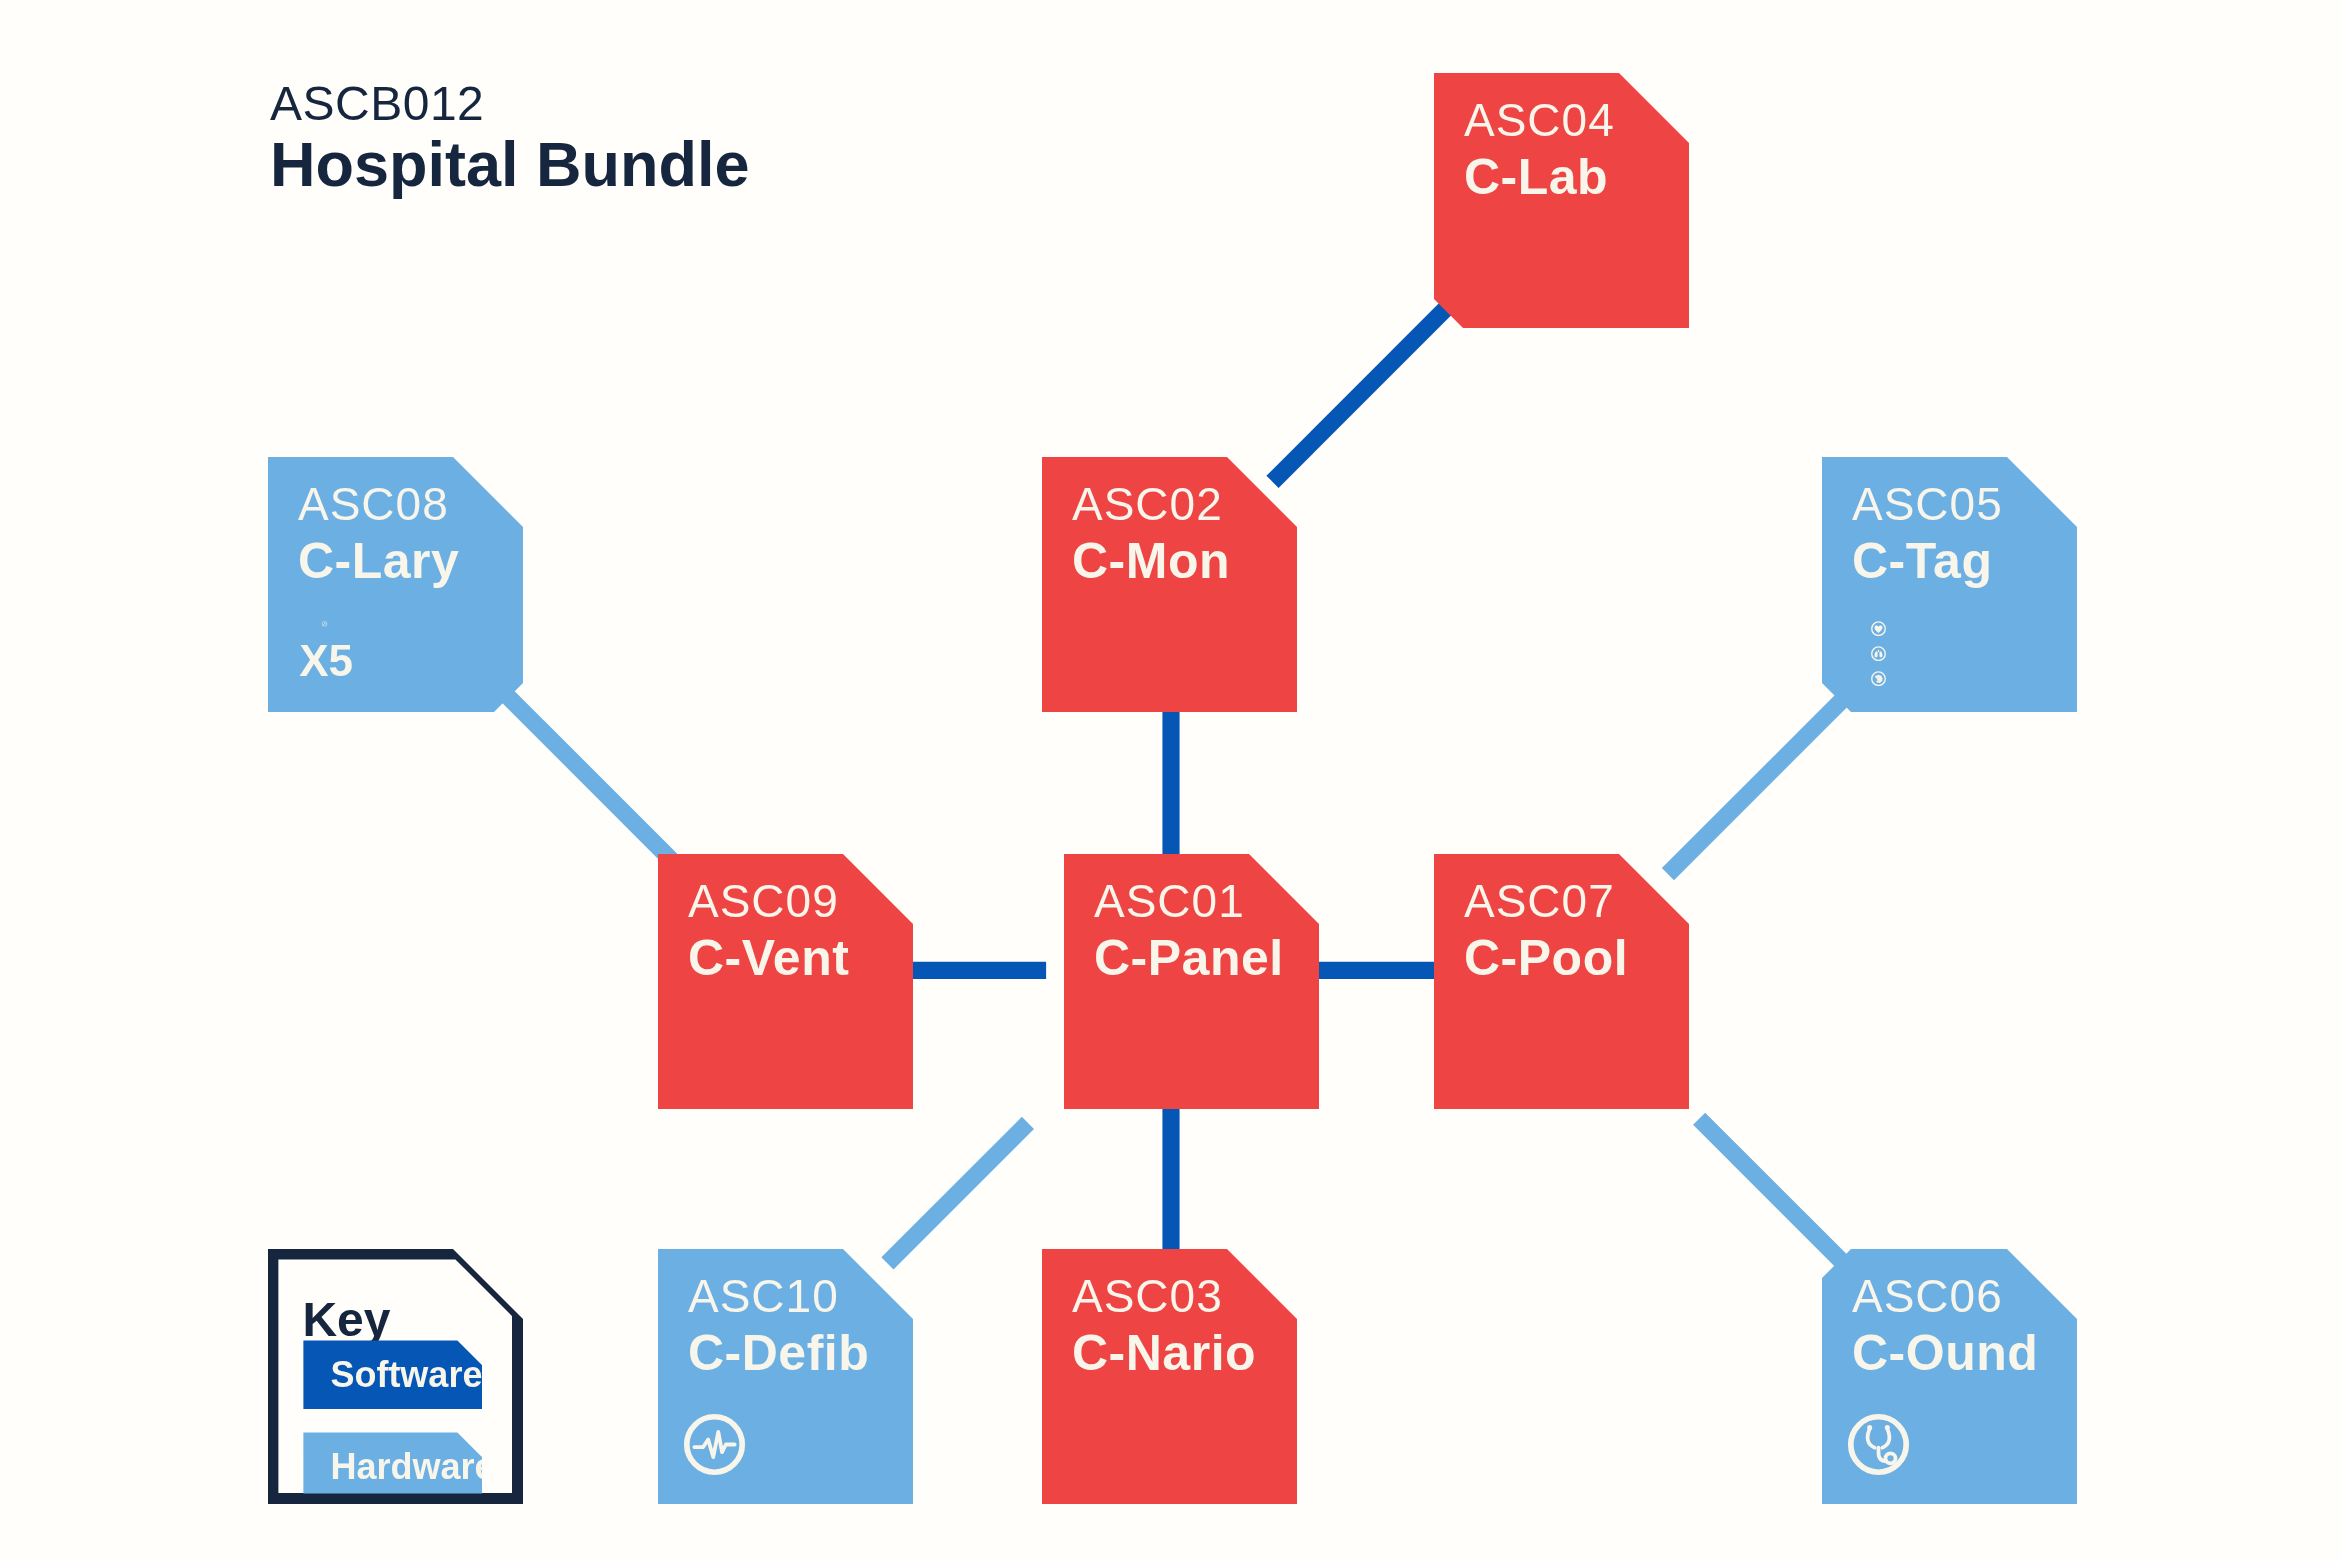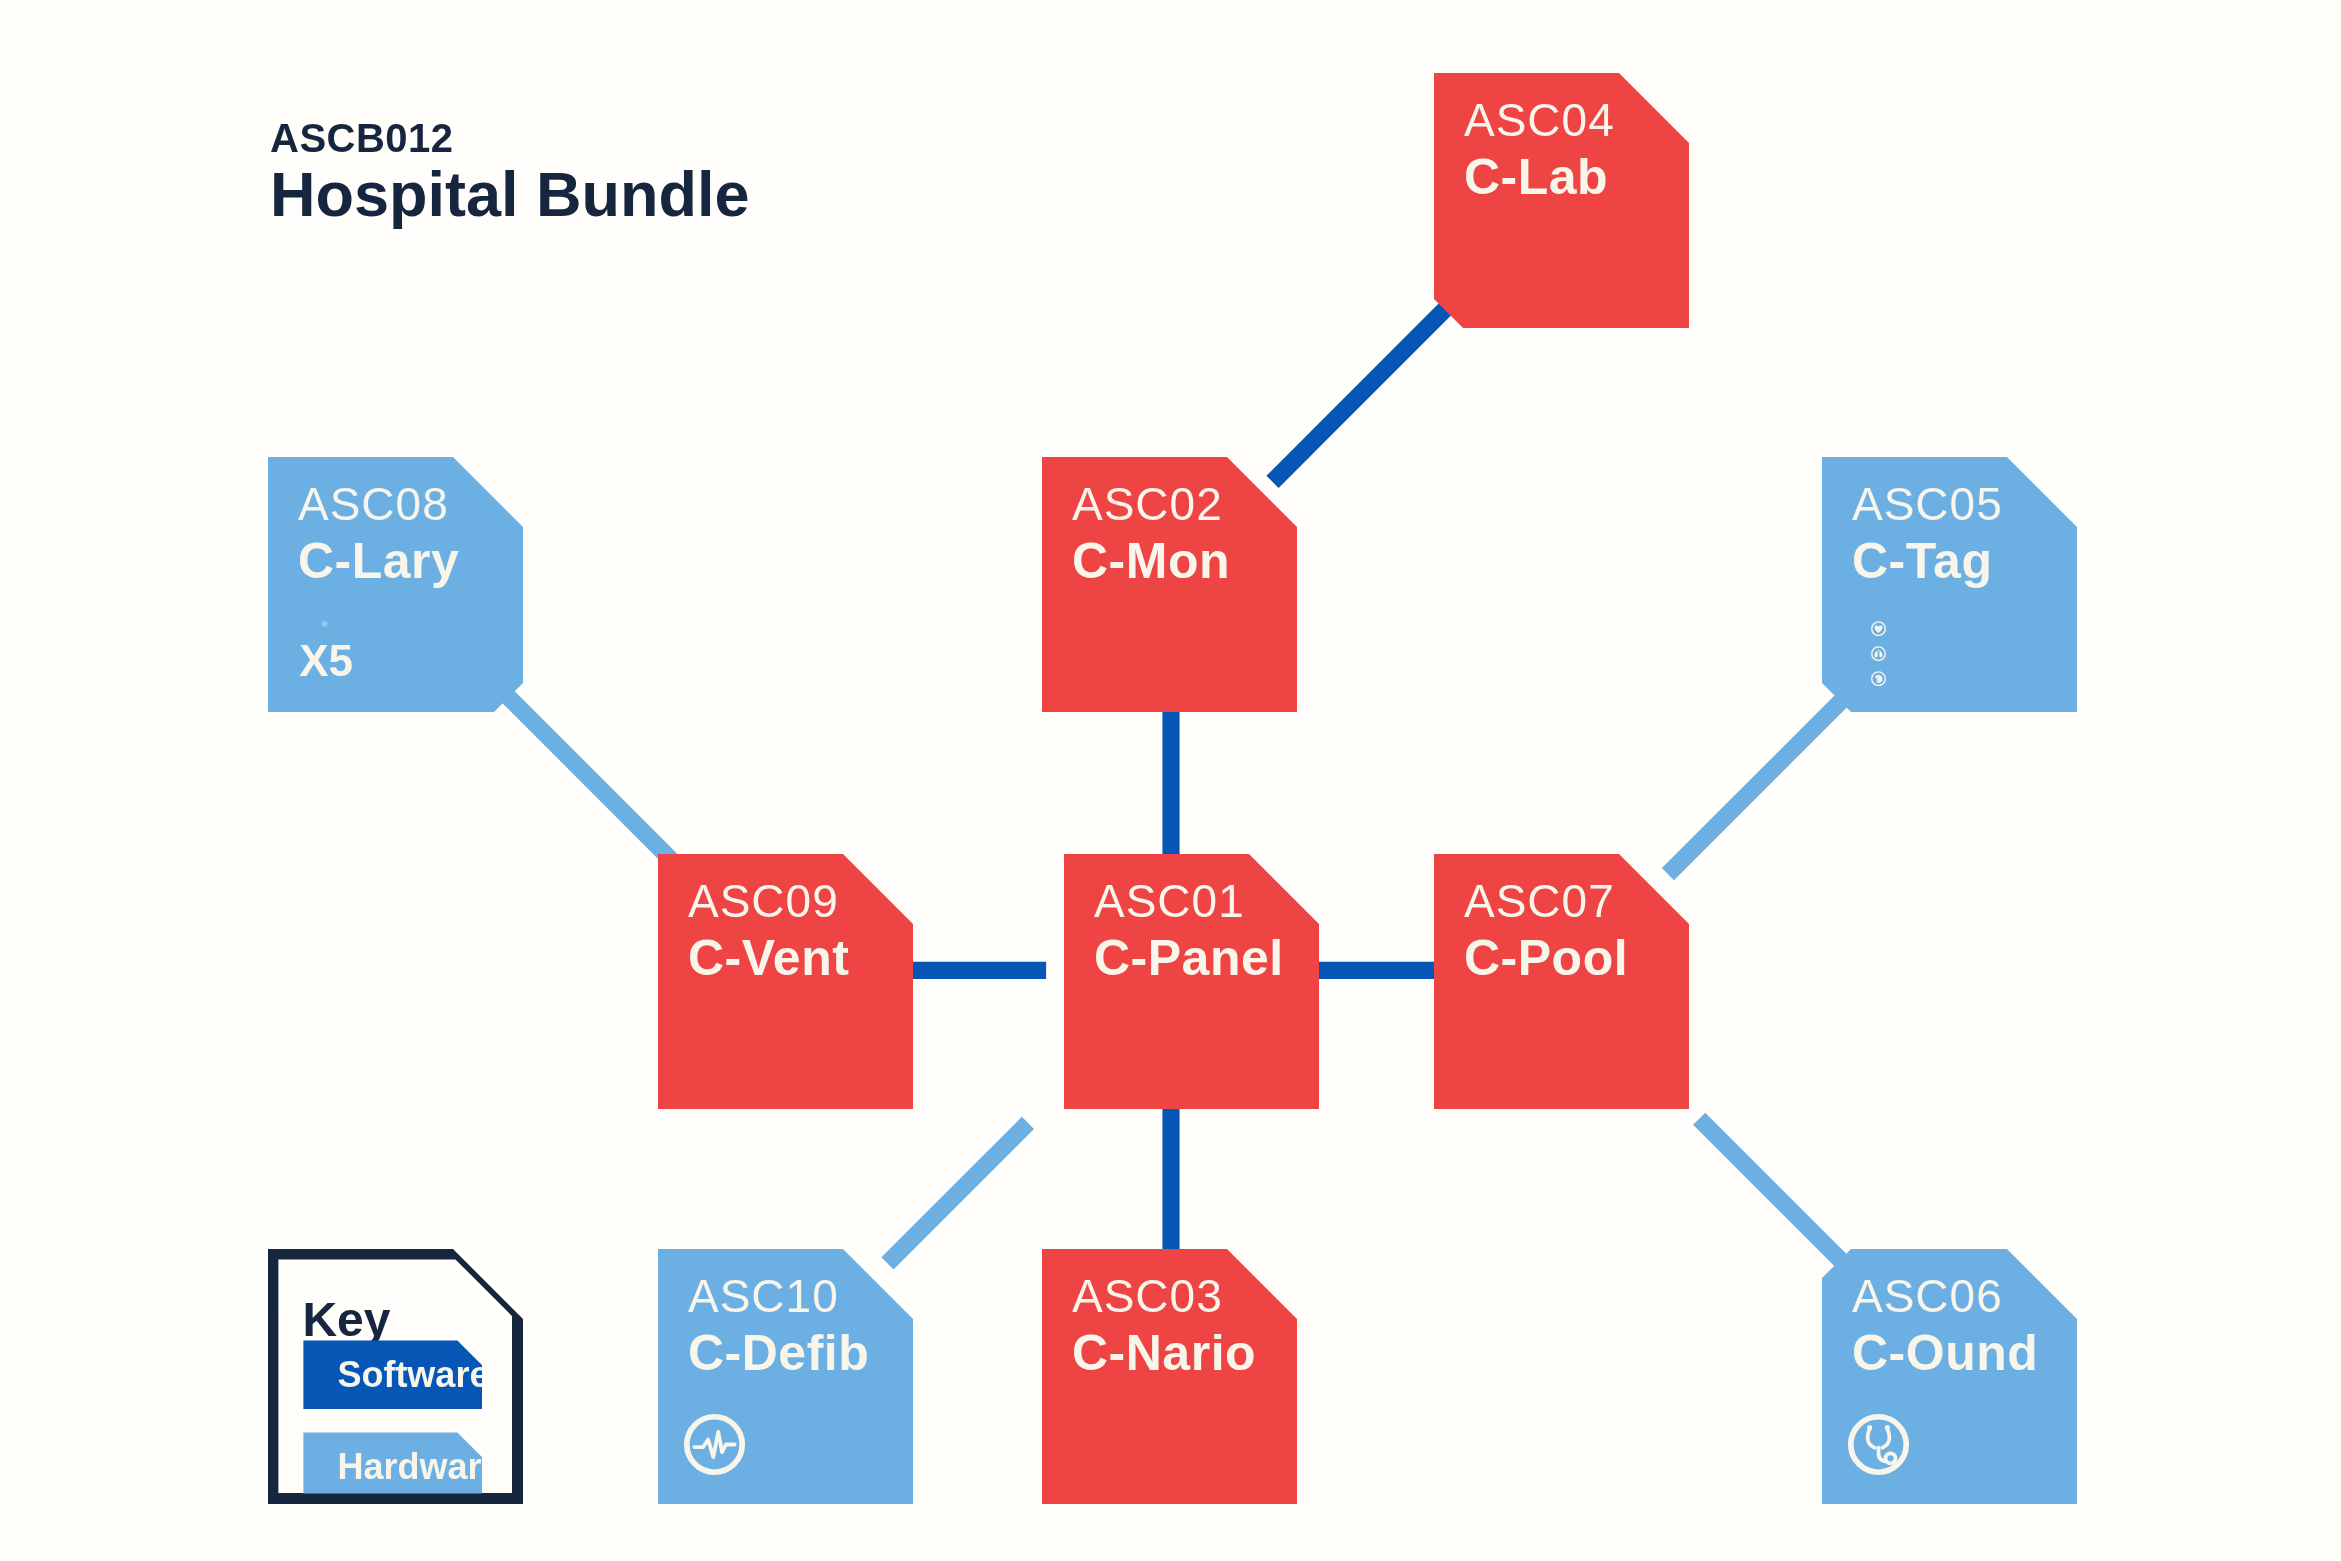--- a/index.html
+++ b/index.html
@@ -1,21 +1,21 @@
 <!DOCTYPE html>
 <html style="font-size:8.3px"><head>
 <meta charset="utf-8">
 <style>
   html,body{margin:0;padding:0;background:#FFFEFA;}
   #canvas{position:relative;width:2342px;height:1561px;background:#FFFEFA;overflow:hidden;
           font-family:"Liberation Sans","DejaVu Sans",sans-serif;}
 
   
   .title-block{position:absolute;left:270px;top:79px;color:#15263E;}
-  .title-code{font-size:40px;font-weight:700;line-height:1.05;letter-spacing:0.5px;margin-top:38px;}
+  .title-code{font-size:48px;font-weight:400;line-height:1.05;letter-spacing:0.5px;}
   .title-name{font-size:63px;font-weight:700;line-height:1.12;letter-spacing:0px;}
 
   
   #edges{position:absolute;left:0;top:0;}
   .edge-sw{stroke:#0656B6;stroke-width:33;}
   .edge-hw{stroke:#6CAFE3;stroke-width:33;}
 
   
   .node{position:absolute;width:255px;height:255px;color:#F8F5EB;
         clip-path:polygon(0 0,185px 0,255px 70px,255px 255px,0 255px);}
@@ -44,21 +44,21 @@
   .pos-nario{left:1042px;top:1249px;}
   .pos-ound {left:1822px;top:1249px;}
 
   
   .key-box{position:absolute;left:268px;top:1249px;width:255px;height:255px;background:#15263E;
            clip-path:polygon(0 0,185px 0,255px 70px,255px 255px,0 255px);}
   .key-inner{position:absolute;left:10.4px;top:10.4px;width:234px;height:234px;background:#FFFEFA;
            clip-path:polygon(0 0,177px 0,234px 57px,234px 234px,0 234px);}
   .key-heading{position:absolute;left:24px;top:9.4px;font-size:48px;font-weight:600;color:#15263E;margin-top:23px;}
   .key-badge{position:absolute;left:25px;width:179px;height:69px;color:#F8F5EB;
-             font-size:36px;font-weight:700;display:flex;align-items:center;padding-left:34px;box-sizing:border-box;
+             font-size:36px;font-weight:700;display:flex;align-items:center;padding-left:27px;box-sizing:border-box;
              clip-path:polygon(0 0,calc(100% - 25px) 0,100% 25px,100% 100%,0 100%);}
   .key-badge.software{top:81px;background:#0656B6;}
   .key-badge.hardware{top:173px;background:#6CAFE3;}
 </style>
 </head>
 <body>
 
 <div id="canvas">
 
   <div class="title-block">

